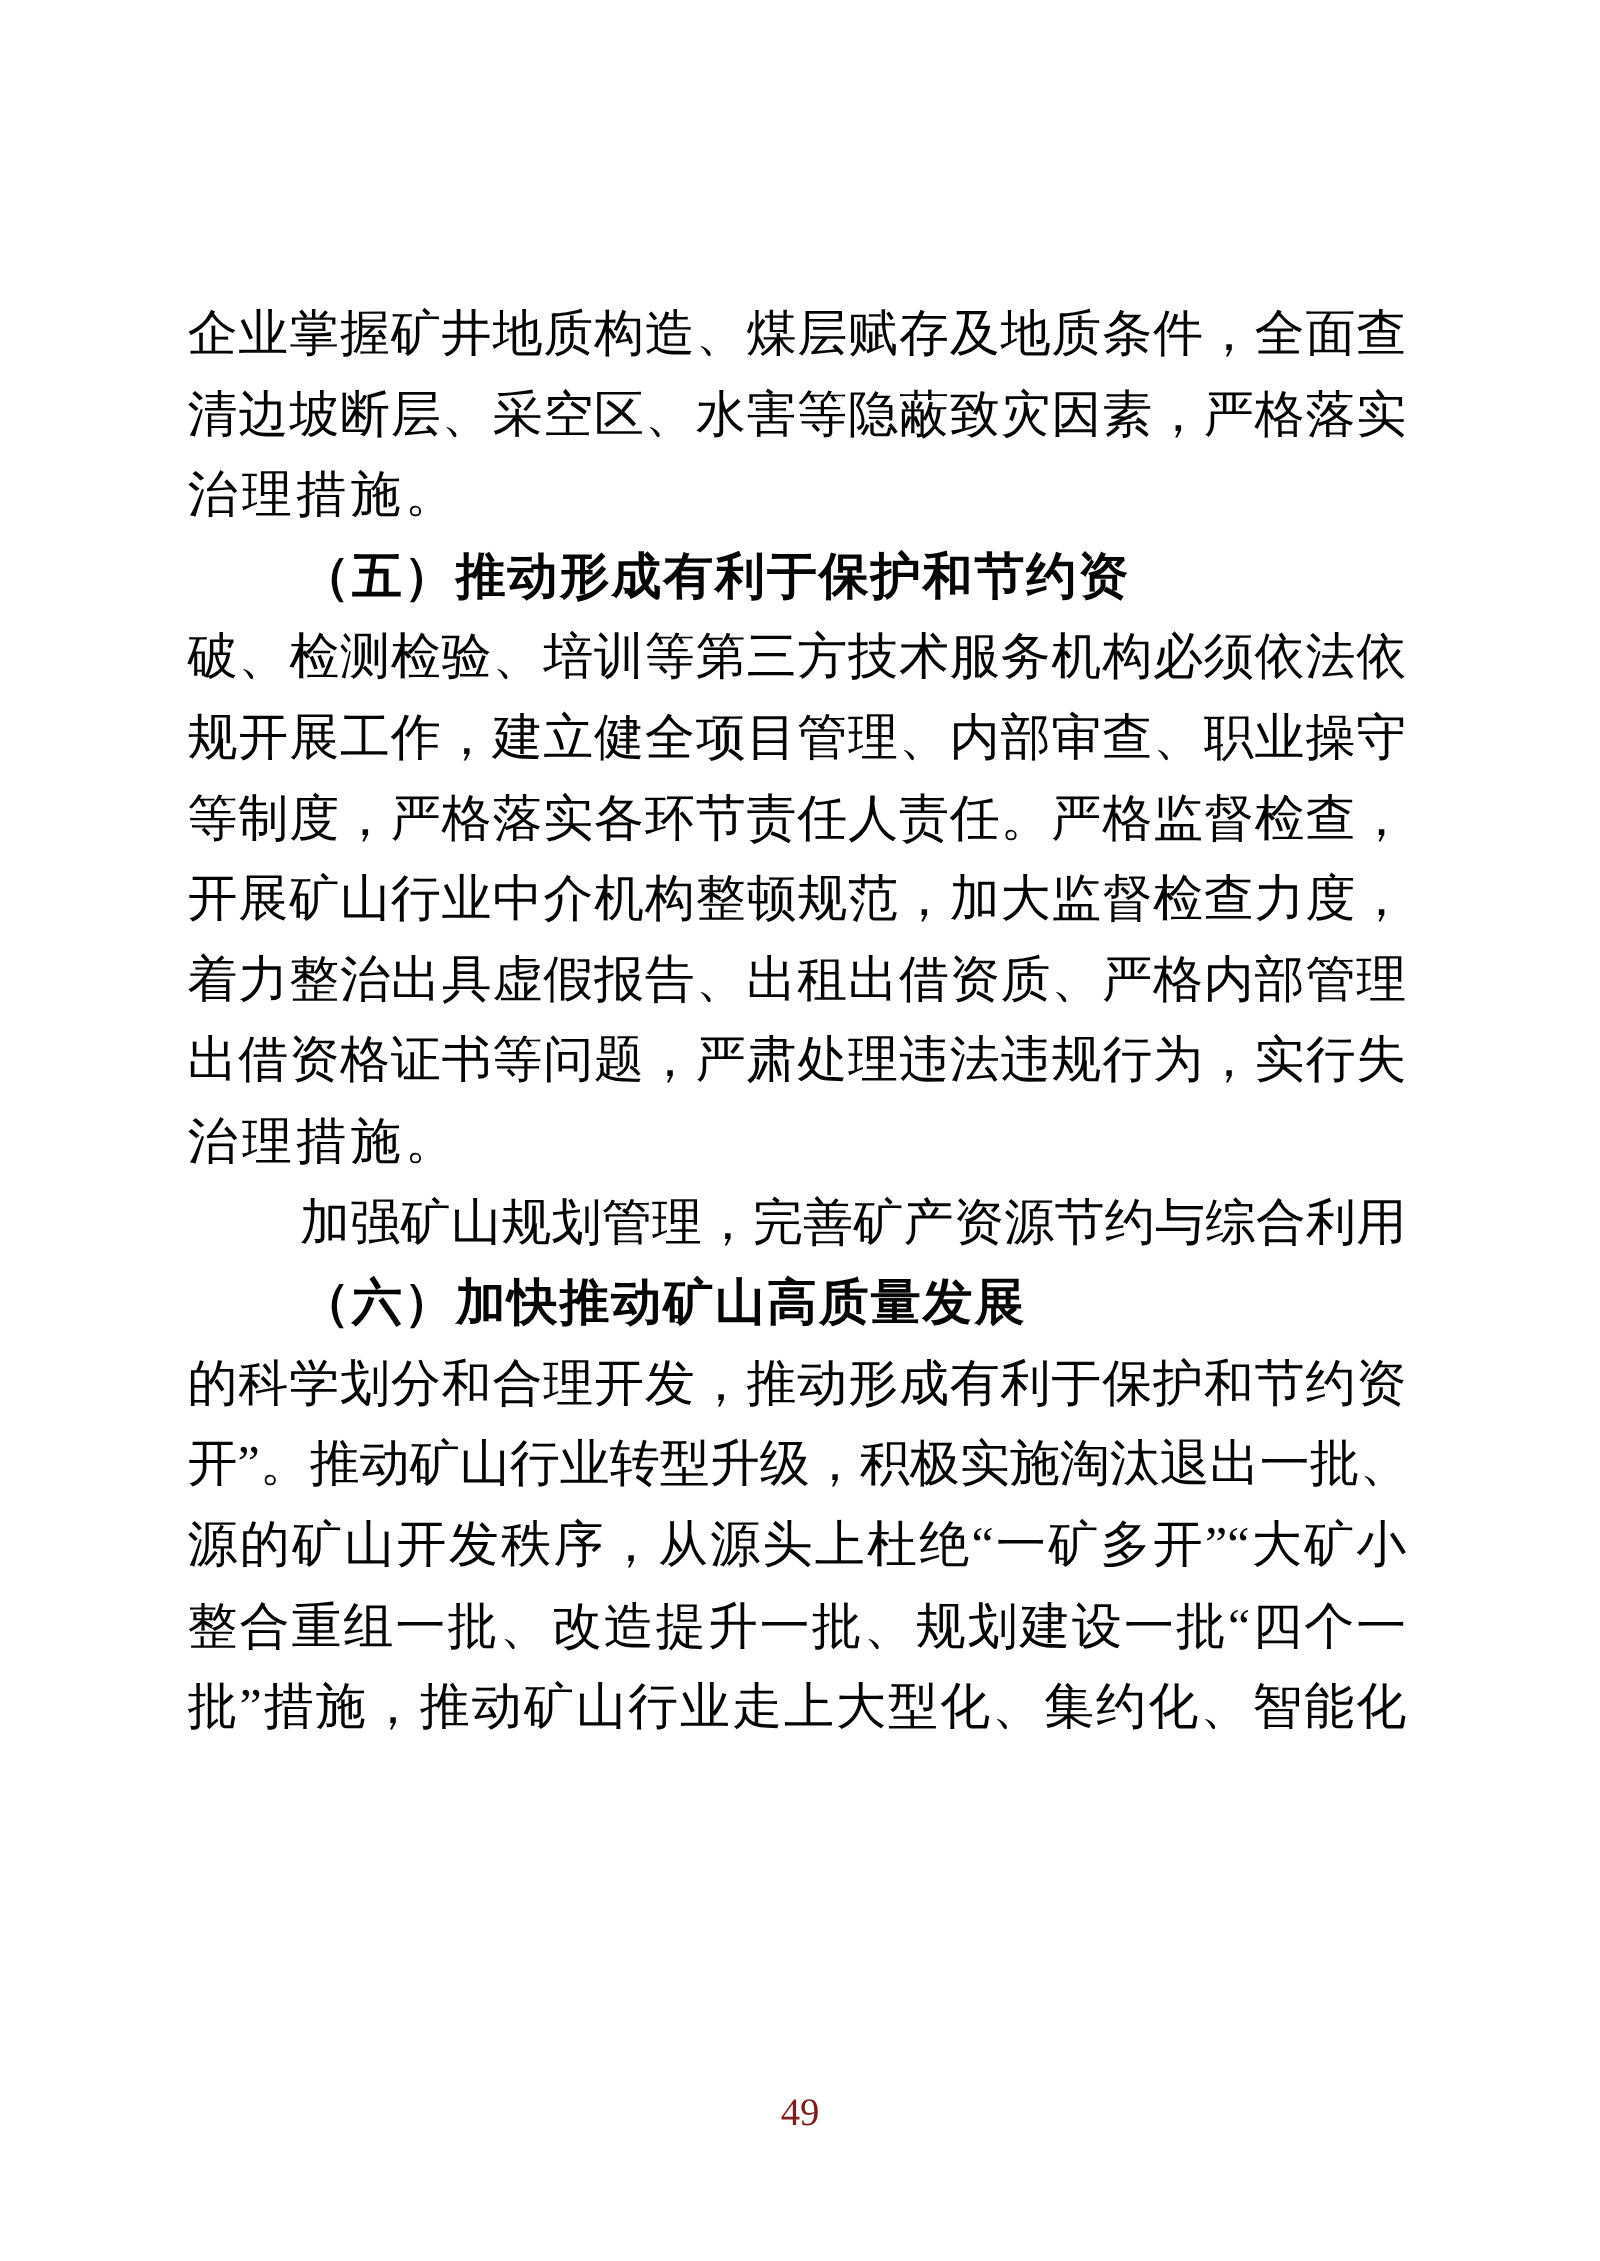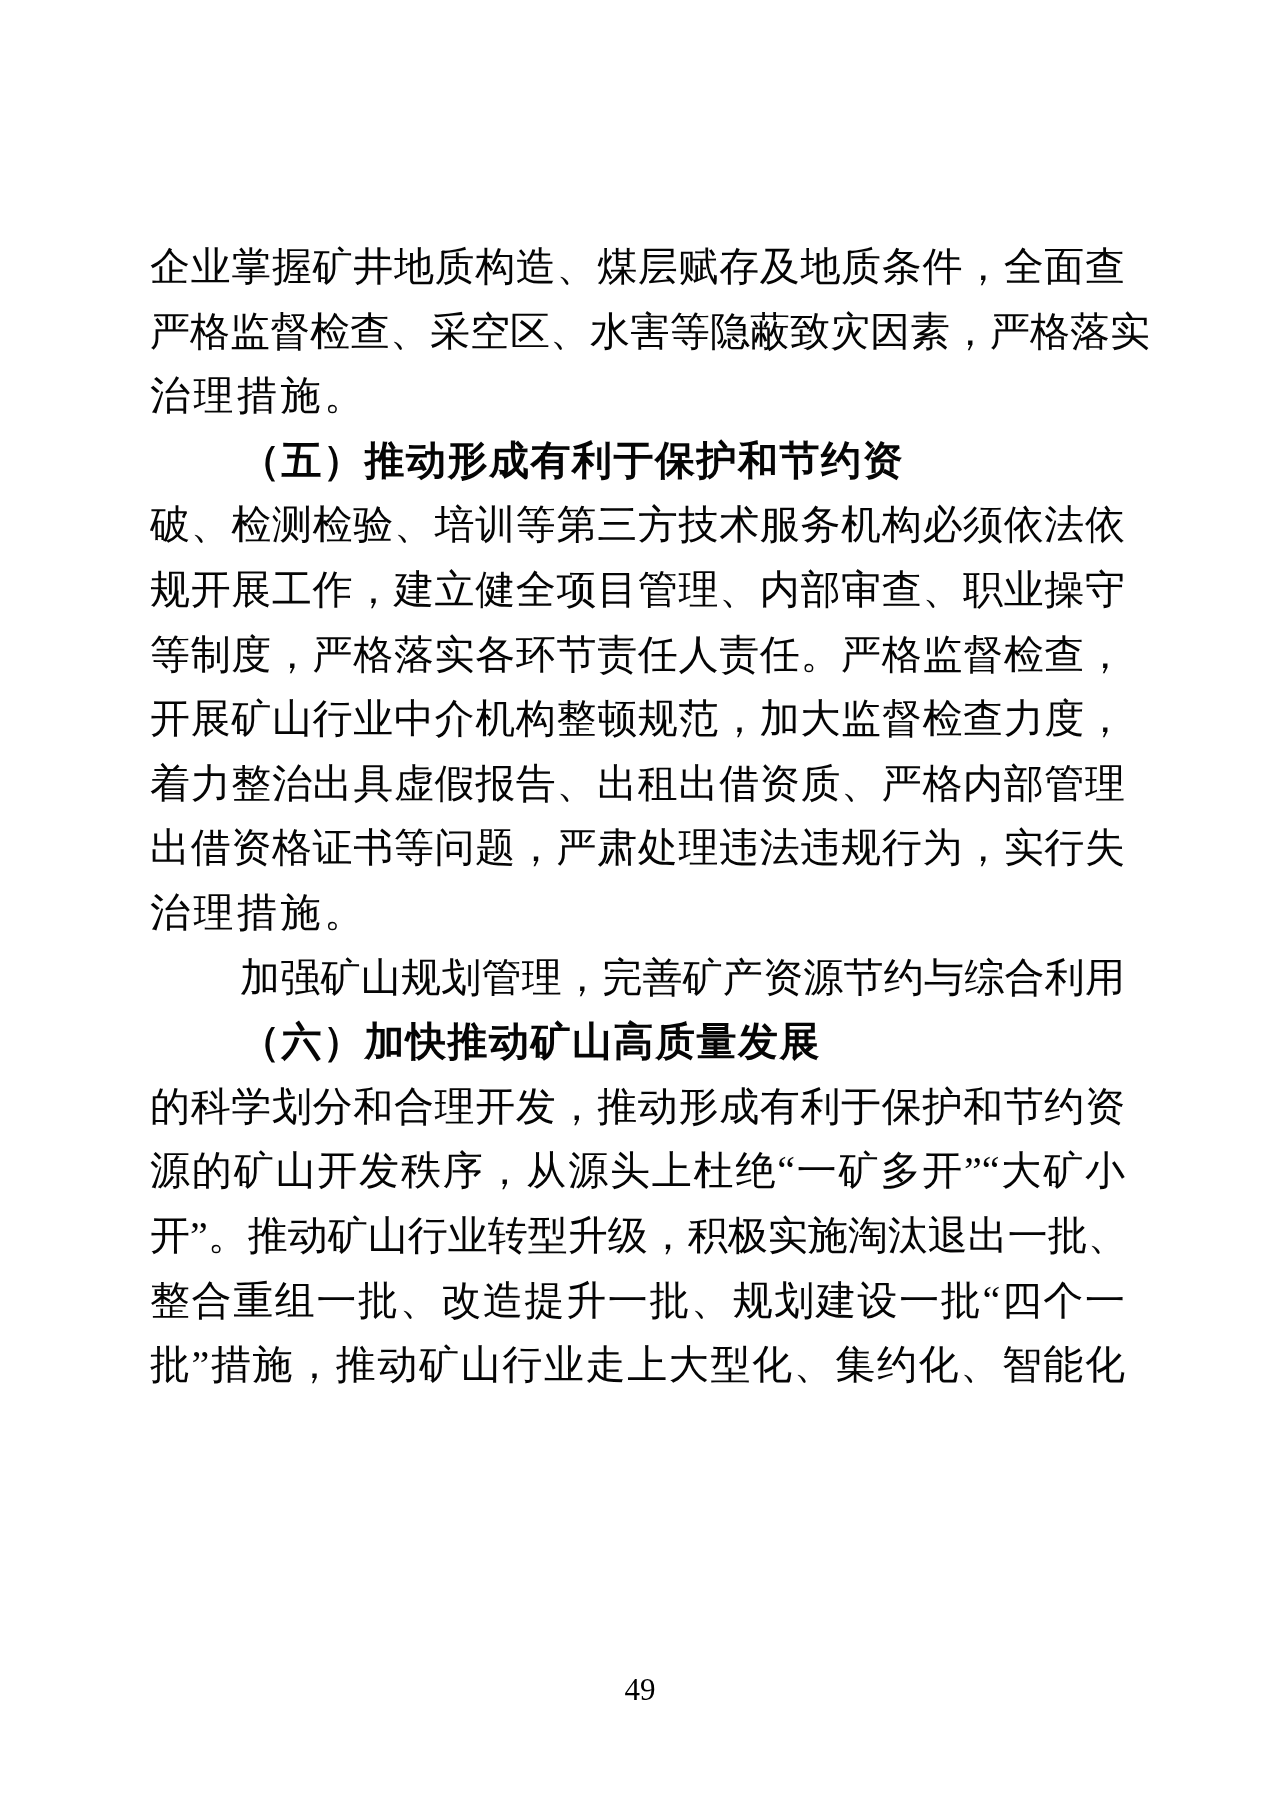--- a/index.html
+++ b/index.html
@@ -45,41 +45,41 @@
     letter-spacing: 1.5px;
   }
   .page-number {
     position: absolute;
     left: 0;
     top: 1668px;
     width: 1280px;
     text-align: center;
     font-size: 31px;
     line-height: 44px;
-    color: #000000;
+    color: #7f1d1d;
   }
 </style>
 </head>
 <body>
 
 <div class="page">
   <div class="doc-body">
       <div class="line body">企业掌握矿井地质构造、煤层赋存及地质条件，全面查</div>
-      <div class="line body">严格监督检查、采空区、水害等隐蔽致灾因素，严格落实</div>
+      <div class="line body">清边坡断层、采空区、水害等隐蔽致灾因素，严格落实</div>
       <div class="line end">治理措施。</div>
       <div class="line heading">（五）推动形成有利于保护和节约资</div>
       <div class="line body">破、检测检验、培训等第三方技术服务机构必须依法依</div>
       <div class="line body">规开展工作，建立健全项目管理、内部审查、职业操守</div>
       <div class="line body">等制度，严格落实各环节责任人责任。严格监督检查，</div>
       <div class="line body">开展矿山行业中介机构整顿规范，加大监督检查力度，</div>
       <div class="line body">着力整治出具虚假报告、出租出借资质、严格内部管理</div>
       <div class="line body">出借资格证书等问题，严肃处理违法违规行为，实行失</div>
       <div class="line end">治理措施。</div>
       <div class="line start">加强矿山规划管理，完善矿产资源节约与综合利用</div>
       <div class="line heading">（六）加快推动矿山高质量发展</div>
       <div class="line body">的科学划分和合理开发，推动形成有利于保护和节约资</div>
+      <div class="line body">开”。推动矿山行业转型升级，积极实施淘汰退出一批、</div>
       <div class="line body">源的矿山开发秩序，从源头上杜绝“一矿多开”“大矿小</div>
-      <div class="line body">开”。推动矿山行业转型升级，积极实施淘汰退出一批、</div>
       <div class="line body">整合重组一批、改造提升一批、规划建设一批“四个一</div>
       <div class="line body">批”措施，推动矿山行业走上大型化、集约化、智能化</div>
     </div>
   <div class="page-number">49</div>
 </div>
 
 </body></html>

